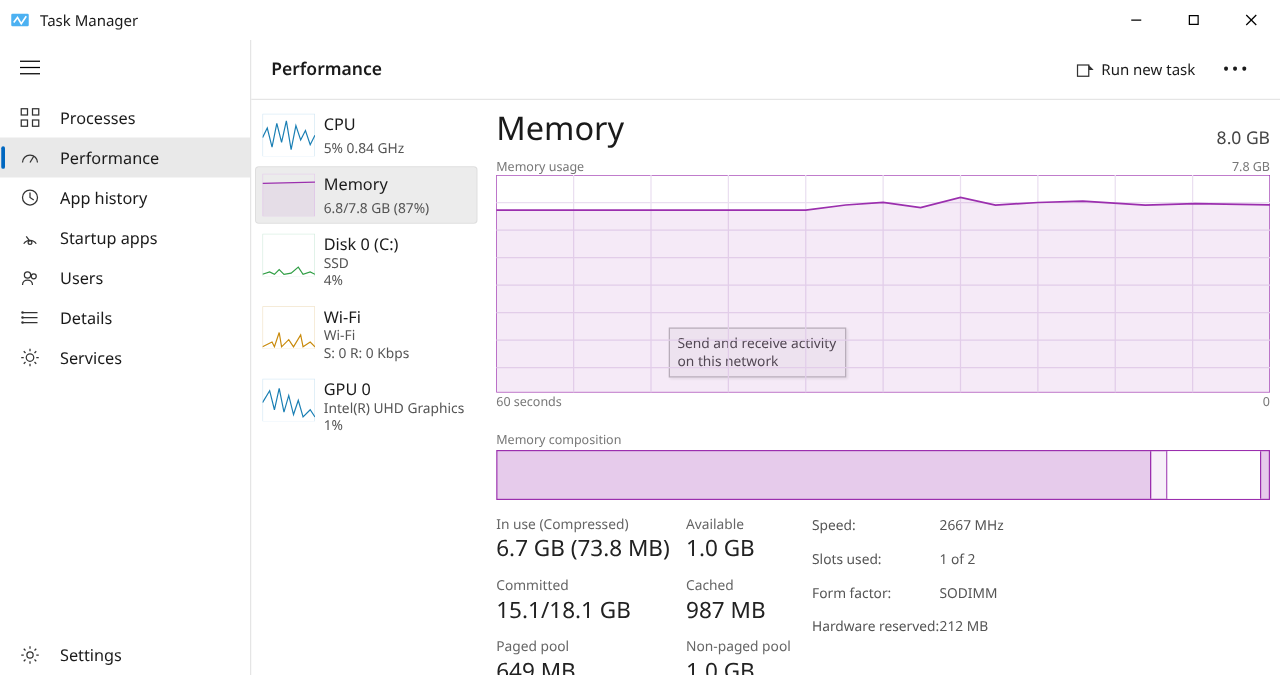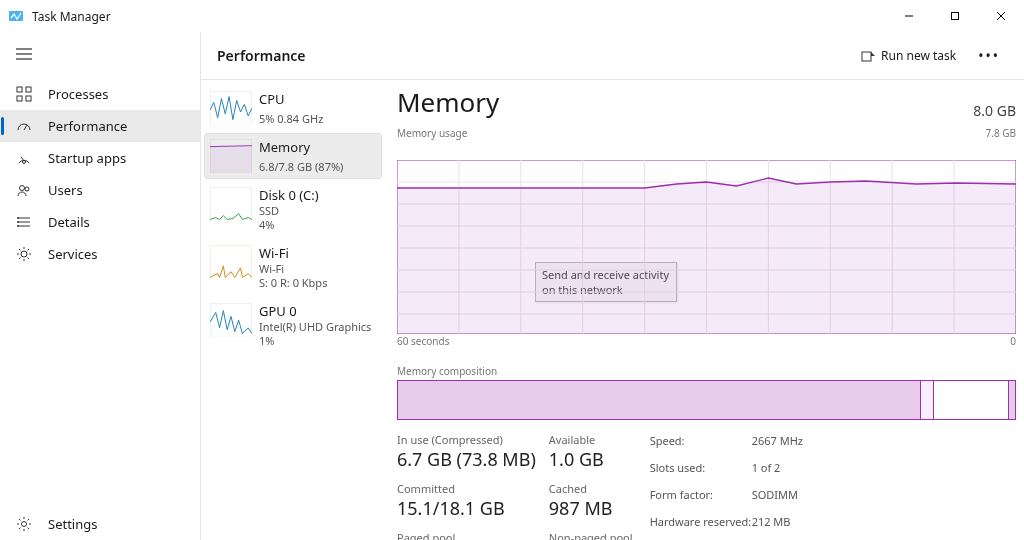--- a/index.html
+++ b/index.html
@@ -41,21 +41,21 @@
   .res .sub{font-size:11px;color:#555;line-height:14px}
 
   
   .tooltip{position:absolute;left:334px;top:182px;width:142px;border:1px solid #bcbcbc;background:#f7f7f7;padding:4px 6px;font-size:11px;color:#4a4a4a;box-shadow:1px 1px 2px rgba(0,0,0,0.08)}
 
   
   .detail{flex:1;padding:4px 8px 0 14px;overflow:hidden}
   .detail .hrow{display:flex;justify-content:space-between;align-items:flex-end;margin-bottom:6px}
   .detail .hrow h1{font-size:26px;font-weight:400}
   .detail .hrow .total{font-size:14px;color:#444}
-  .axis{display:flex;justify-content:space-between;font-size:10px;color:#777;margin-bottom:20px}
+  .axis{display:flex;justify-content:space-between;font-size:10px;color:#777;margin-bottom:0}
   .chart{height:174px;position:relative}
   .chart svg{width:100%;height:100%;display:block}
   .axis2{display:flex;justify-content:space-between;font-size:10px;color:#777;margin-top:0}
   .complabel{font-size:10px;color:#777;margin-top:16px;margin-bottom:2px}
   .compbar{height:40px;border:1px solid #9b2fae;display:flex}
   .compbar .seg1{background:rgba(155,47,174,0.25);border-right:1px solid #9b2fae}
   .compbar .seg2{background:rgba(155,47,174,0.08);border-right:1px solid #9b2fae}
   .compbar .seg3{background:#fff;border-right:1px solid #9b2fae}
 
   .stats{display:flex;gap:13px;margin-top:12px}
@@ -122,20 +122,29 @@
       <span>Processes</span>
     </div>
     <div class="nav-item selected">
       <span class="icon">
           <svg width="16" height="16">
             <path d="M2 12 A6 6 0 0 1 14 12" fill="none" stroke="#333"></path>
             <line x1="8" y1="12" x2="11" y2="7" stroke="#333"></line>
           </svg>
         </span>
       <span>Performance</span>
+    </div>
+    <div class="nav-item">
+      <span class="icon">
+          <svg width="16" height="16">
+            <circle cx="8" cy="8" r="6" fill="none" stroke="#333"></circle>
+            <polyline points="8,4 8,8 11,10" fill="none" stroke="#333"></polyline>
+          </svg>
+        </span>
+      <span>App history</span>
     </div>
     <div class="nav-item">
       <span class="icon">
           <svg width="16" height="16">
             <path d="M3 13 A6 6 0 0 1 13 13" fill="none" stroke="#333"></path>
             <circle cx="8" cy="12" r="1.5" fill="none" stroke="#333"></circle>
             <line x1="8" y1="11" x2="5" y2="7" stroke="#333"></line>
           </svg>
         </span>
       <span>Startup apps</span>

